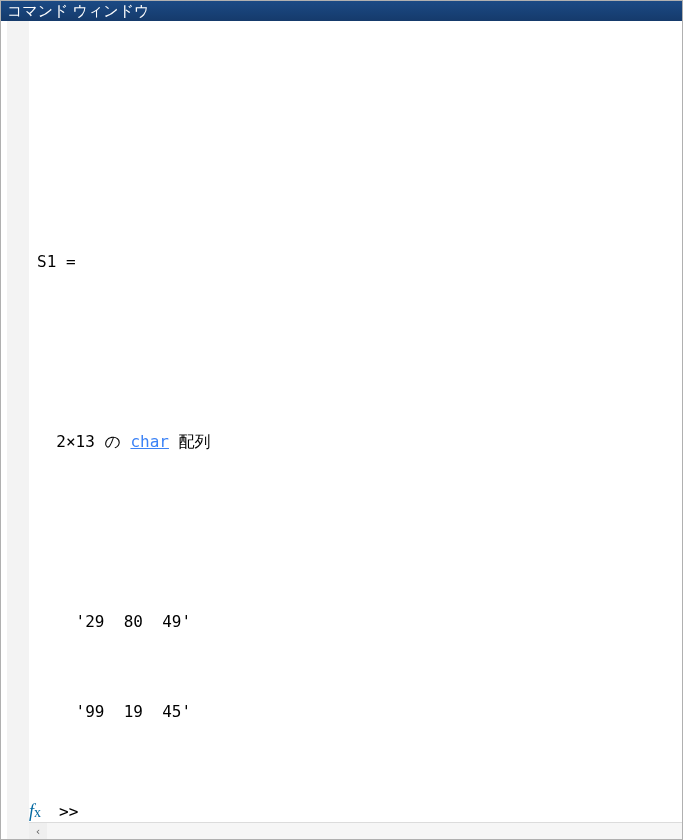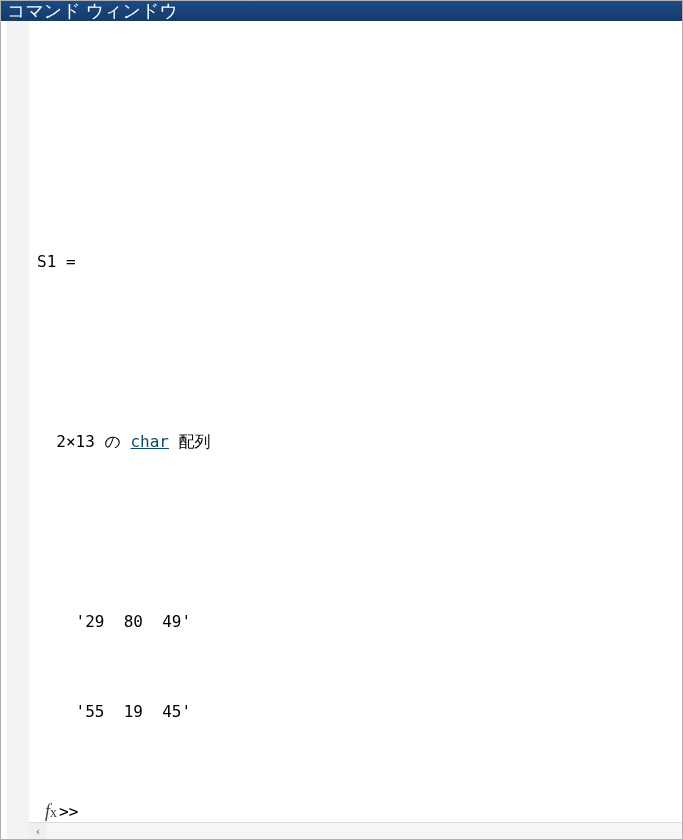--- a/index.html
+++ b/index.html
@@ -17,21 +17,21 @@
     height: 100%;
     border: 1px solid #b0b0b0;
     box-sizing: border-box;
   }
   .titlebar {
     background: #153a6b;
     background: linear-gradient(#1b4a85, #153a6b);
     color: #ffffff;
     height: 34px;
     line-height: 20px;
-    font-size: 18px;
+    font-size: 15px;
     padding: 0 6px;
     font-family: "MS UI Gothic", "Meiryo", sans-serif;
   }
   .body {
     flex: 1 1 auto;
     display: flex;
     flex-direction: row;
     min-height: 0;
   }
   .left-rail {
@@ -60,37 +60,37 @@
     font-family: "MS Gothic", "Consolas", monospace;
     overflow: hidden;
   }
   .content .line {
     height: 30px;
   }
   .content .small-gap {
     height: 12px;
   }
   .content a.typelink {
-    color: #0c4a6e;
+    color: #3b82f6;
     text-decoration: underline;
     cursor: pointer;
   }
   .prompt-row {
     display: flex;
     align-items: center;
     height: 28px;
     background: #ffffff;
   }
   .fx {
     width: 28px;
-    text-align: right;
+    text-align: left;
     font-style: italic;
     font-family: "Times New Roman", serif;
     font-size: 18px;
-    color: #404040;
+    color: #0369a1;
     cursor: pointer;
   }
   .fx .f { font-style: italic; }
   .fx .x { font-style: normal; font-size: 14px; }
   .prompt-text {
     font-family: "MS Gothic", "Consolas", monospace;
     font-size: 16px;
     color: #000000;
     padding-left: 2px;
   }
@@ -132,21 +132,21 @@
     <div class="gutter"></div>
     <div class="content-wrap">
       <div class="content">
         <div class="line truncated"></div>
         <div class="small-gap"></div>
         <div class="line">S1 =</div>
         <div class="line"></div>
         <div class="line"><span>  2×13 の </span><a class="typelink">char</a><span> 配列</span></div>
         <div class="line"></div>
         <div class="line">    '29  80  49'</div>
-        <div class="line">    '55  19  45'</div>
+        <div class="line">    '99  19  45'</div>
         <div class="line"></div>
         
         
         
         
         
         
         
         
         

